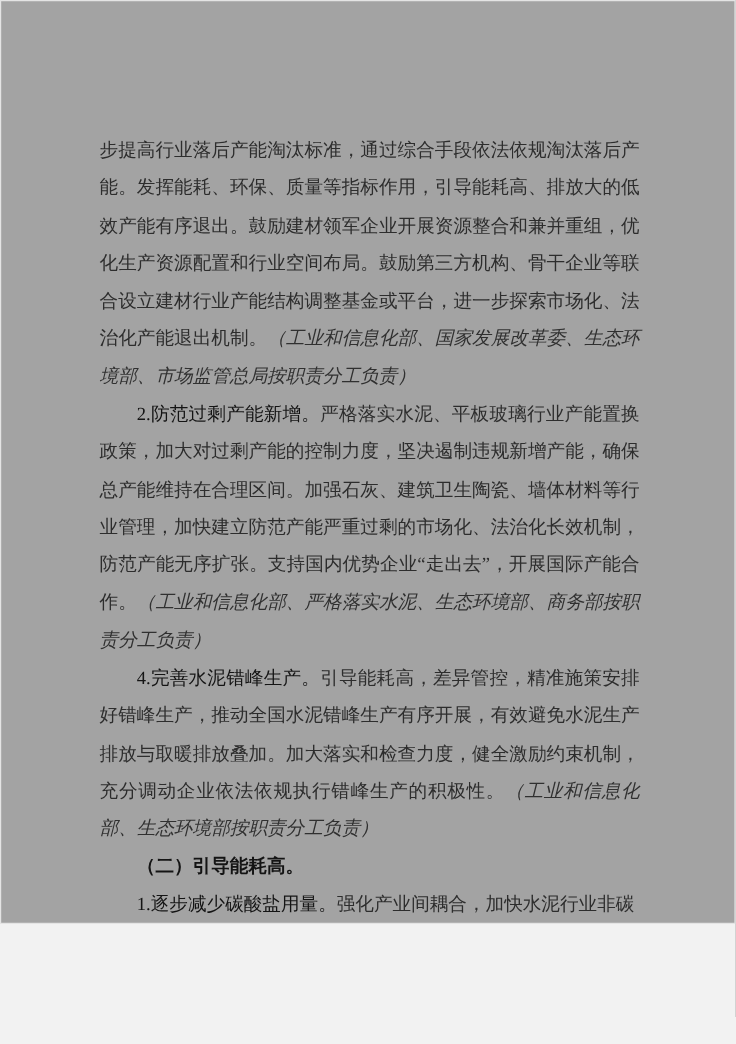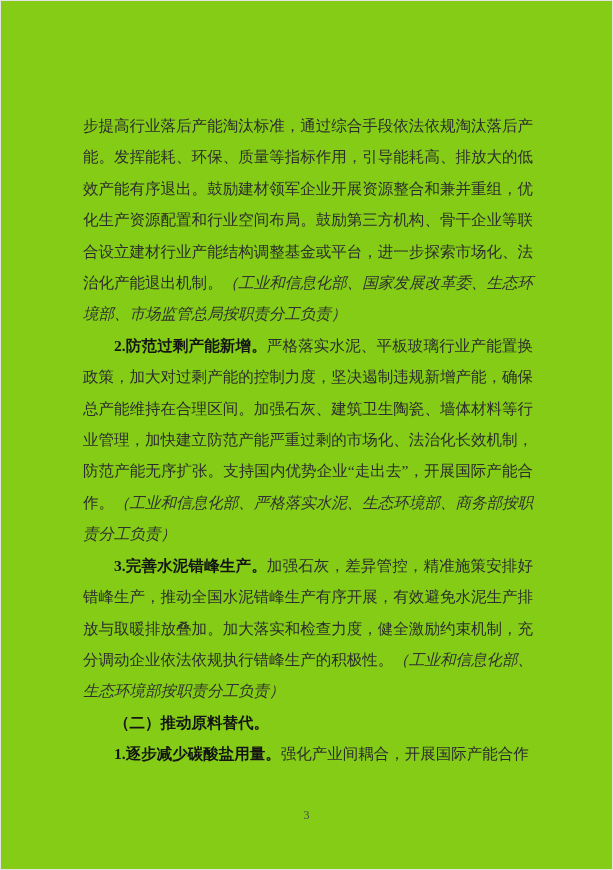--- a/index.html
+++ b/index.html
@@ -3,22 +3,22 @@
 <meta charset="utf-8">
 <style>
   html, body {
     margin: 0;
     padding: 0;
     background: #f2f2f2;
   }
   .page {
     position: relative;
     width: 613px;
-    height: 870px;
-    background: #84cc16;
+    height: 770px;
+    background: #a3a3a3;
     overflow: hidden;
     box-shadow: 0 0 0 1px #e4e4e4 inset;
   }
   .content {
     position: absolute;
     left: 83px;
     top: 110px;
     width: 450px;
     font-family: "Liberation Serif", "DejaVu Serif", serif;
     font-size: 15.5px;
@@ -28,21 +28,21 @@
     letter-spacing: 0;
   }
   .para {
     margin: 0;
     padding: 0;
   }
   .para.indented {
     text-indent: 2em;
   }
   .lead {
-    font-weight: 700;
+    font-weight: 400;
     color: #141414;
   }
   .attribution {
     font-style: italic;
     color: #303030;
   }
   .section-heading {
     font-weight: 700;
     color: #141414;
   }
@@ -61,23 +61,23 @@
 <body>
 
 <div class="page">
 
   <div class="content">
 
     <p class="para"><span>步提高行业落后产能淘汰标准，通过综合手段依法依规淘汰落后产能。发挥能耗、环保、质量等指标作用，引导能耗高、排放大的低效产能有序退出。鼓励建材领军企业开展资源整合和兼并重组，优化生产资源配置和行业空间布局。鼓励第三方机构、骨干企业等联合设立建材行业产能结构调整基金或平台，进一步探索市场化、法治化产能退出机制。</span><span class="attribution">（工业和信息化部、国家发展改革委、生态环境部、市场监管总局按职责分工负责）</span></p>
 
     <p class="para indented"><span class="lead">2.防范过剩产能新增。</span><span>严格落实水泥、平板玻璃行业产能置换政策，加大对过剩产能的控制力度，坚决遏制违规新增产能，确保总产能维持在合理区间。加强石灰、建筑卫生陶瓷、墙体材料等行业管理，加快建立防范产能严重过剩的市场化、法治化长效机制，防范产能无序扩张。支持国内优势企业“走出去”，开展国际产能合作。</span><span class="attribution">（工业和信息化部、严格落实水泥、生态环境部、商务部按职责分工负责）</span></p>
 
-    <p class="para indented"><span class="lead">3.完善水泥错峰生产。</span><span>加强石灰，差异管控，精准施策安排好错峰生产，推动全国水泥错峰生产有序开展，有效避免水泥生产排放与取暖排放叠加。加大落实和检查力度，健全激励约束机制，充分调动企业依法依规执行错峰生产的积极性。</span><span class="attribution">（工业和信息化部、生态环境部按职责分工负责）</span></p>
+    <p class="para indented"><span class="lead">4.完善水泥错峰生产。</span><span>引导能耗高，差异管控，精准施策安排好错峰生产，推动全国水泥错峰生产有序开展，有效避免水泥生产排放与取暖排放叠加。加大落实和检查力度，健全激励约束机制，充分调动企业依法依规执行错峰生产的积极性。</span><span class="attribution">（工业和信息化部、生态环境部按职责分工负责）</span></p>
 
-    <p class="para indented section-heading"><span>（二）推动原料替代。</span></p>
+    <p class="para indented section-heading"><span>（二）引导能耗高。</span></p>
 
-    <p class="para indented"><span class="lead">1.逐步减少碳酸盐用量。</span><span>强化产业间耦合，开展国际产能合作</span></p>
+    <p class="para indented"><span class="lead">1.逐步减少碳酸盐用量。</span><span>强化产业间耦合，加快水泥行业非碳</span></p>
 
   </div>
 
   <div class="page-number">3</div>
 
 </div>
 
 </body></html>

